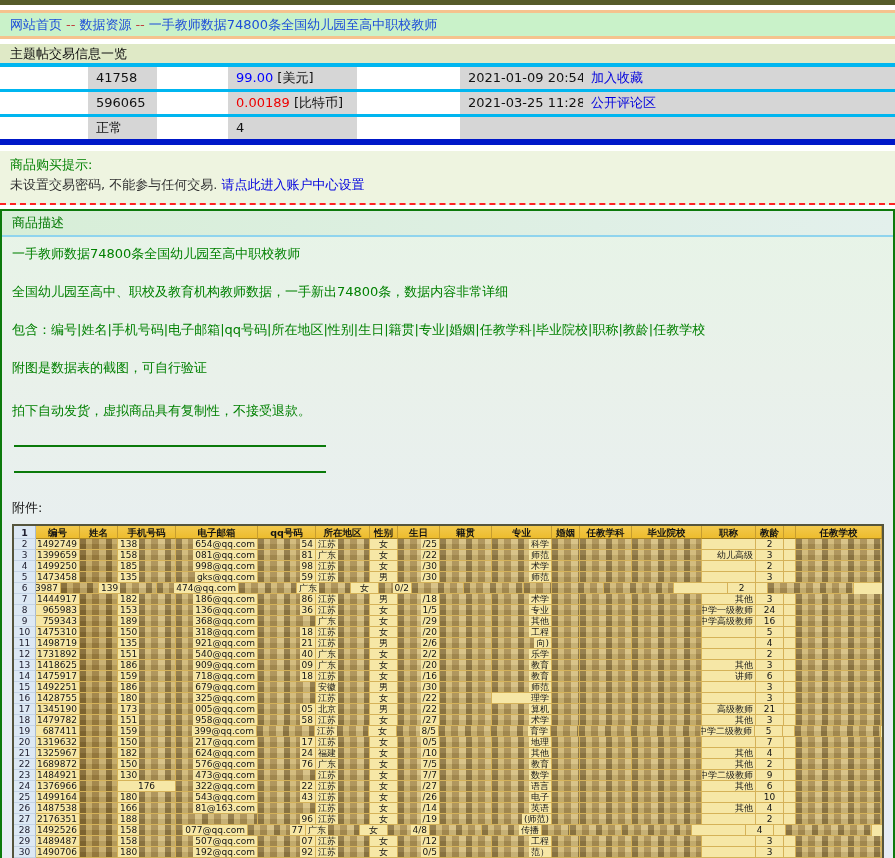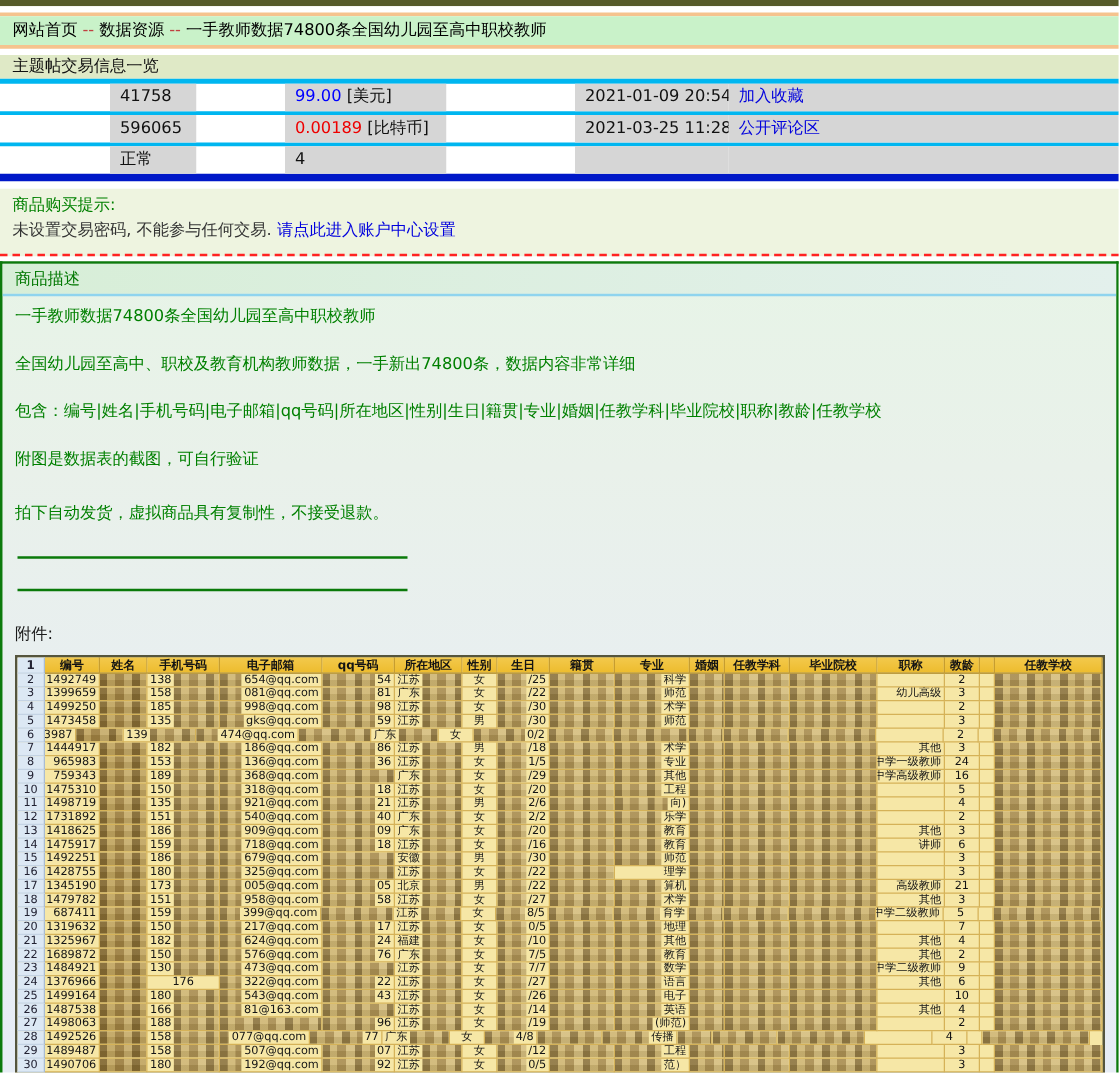--- a/index.html
+++ b/index.html
@@ -6,21 +6,21 @@
   body{
     width:895px;height:858px;overflow:hidden;background:#ffffff;
     font-family:"DejaVu Sans","Liberation Sans",sans-serif;
     -webkit-font-smoothing:none;
   }
   
   .topbar{height:5px;background:#565b2a;}
   .gap-white{height:5px;background:#fff;}
   .hr-peach{height:3px;background:#f5c38e;}
   .breadcrumb{height:23px;line-height:23px;background:#c9f2c9;padding-left:10px;font-size:13px;white-space:nowrap;}
-  .bc-link{color:#000000;cursor:pointer;}
+  .bc-link{color:#1d4ed8;cursor:pointer;}
   .bc-sep{color:#c04040;padding:0 4px;}
   
   .panel-title{height:19px;line-height:19px;background:#dfe9c6;padding-left:10px;font-size:13px;color:#101010;margin-top:5px;}
   .hr-cyan{height:4px;background:#00b6f0;}
   .hr-cyan-thin{height:3px;background:#00b6f0;}
   .trow{display:flex;height:22px;line-height:22px;font-size:13px;}
   .tcell{box-sizing:border-box;padding-left:8px;overflow:hidden;white-space:nowrap;}
   .lbl{background:#5eead4;color:#222;margin-top:28px;}
   .val{background:#d6d6d6;color:#111;}
   .w-l1{width:88px;}.w-v1{width:69px;}.w-l2{width:71px;}.w-v2{width:129px;}
@@ -403,21 +403,21 @@
           <div class="scell al-r" style="width: 58px;">
             <span class="bb fill"></span>
           </div>
           <div class="scell" style="width: 54px;">
             <span class="t">广东</span>
             <span class="bb fill"></span>
           </div>
           <div class="scell al-c" style="width: 28px;">
             <span class="t">女</span>
           </div>
-          <div class="scell al-r" style="width: 60px;">
+          <div class="scell al-r" style="width: 33px;">
             <span class="bb fill"></span>
             <span class="t">0/2</span>
           </div>
           <div class="scell" style="width: 52px;">
             <span class="bb fill"></span>
           </div>
           <div class="scell al-r" style="width: 60px;">
             <span class="bb fill"></span>
           </div>
           <div class="scell" style="width: 28px;">
@@ -1616,21 +1616,21 @@
           <div class="scell" style="width: 12px;"></div>
           <div class="scell" style="width: 86px;">
             <span class="bb fill"></span>
           </div>
         </div>
         <div class="srow">
           <div class="scell c-num" style="width: 22px;">
             <span class="t">27</span>
           </div>
           <div class="scell al-r" style="width: 44px;">
-            <span class="t">1498063</span>
+            <span class="t">2176351</span>
           </div>
           <div class="scell" style="width: 38px;">
             <span class="bb fill dark"></span>
           </div>
           <div class="scell" style="width: 58px;">
             <span class="t">188</span>
             <span class="bb fill"></span>
           </div>
           <div class="scell al-r" style="width: 82px;">
             <span class="bb fill"></span>

